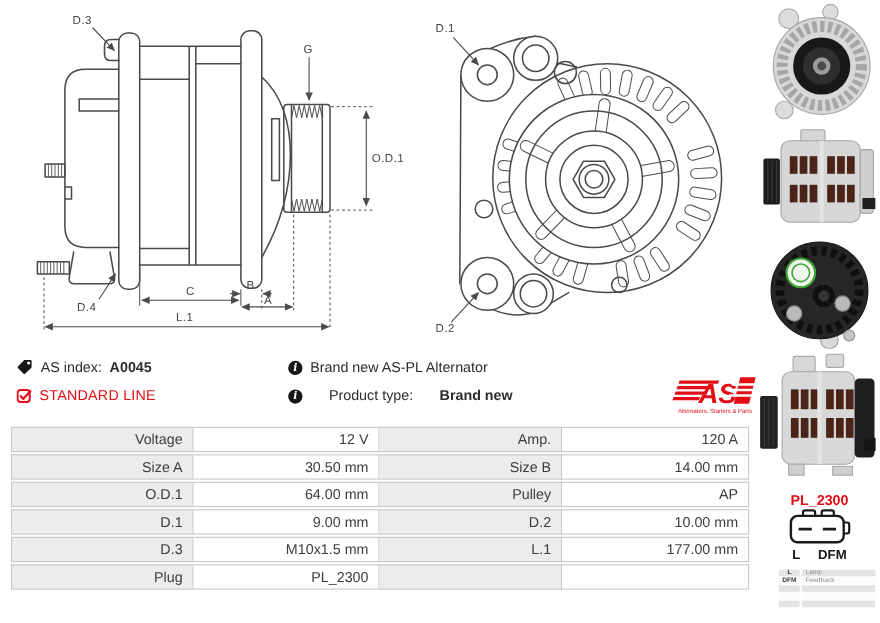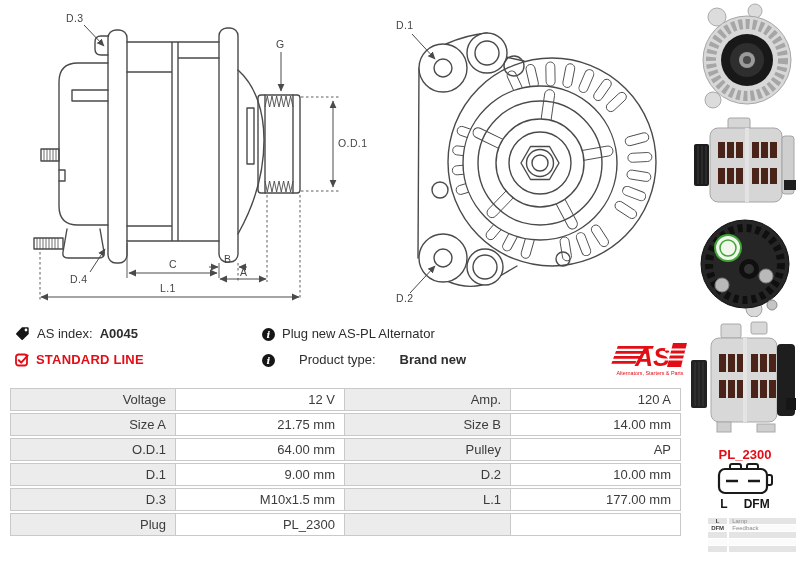--- a/index.html
+++ b/index.html
@@ -13,21 +13,21 @@
   .lnf  { fill:#fff; stroke:#4a4a4a; stroke-width:1.4; stroke-linejoin:round; }
   .thin { fill:none; stroke:#4a4a4a; stroke-width:.9; }
   .dim  { stroke:#4a4a4a; stroke-width:1; fill:none; }
   .dot  { stroke:#4a4a4a; stroke-width:.9; fill:none; stroke-dasharray:2.5 2.5; }
   .hatch{ stroke:#4a4a4a; stroke-width:.8; }
   .dlab { font:10.5px "Liberation Sans",sans-serif; fill:#454545; letter-spacing:.4px; }
   
   .info-item { position:absolute; display:flex; align-items:flex-end; gap:7px; font-size:13px; white-space:nowrap; }
   .info-item b { font-weight:bold; }
   .red  { color:#e30d16; }
-  .standard { font-weight:bold; letter-spacing:.2px; }
+  .standard { font-weight:normal; letter-spacing:.2px; }
   .info-ico { width:13px; height:13px; border-radius:50%; background:#161616; color:#fff;
               display:inline-flex; align-items:center; justify-content:center; flex:0 0 13px; }
   .info-ico::after { content:"i"; font:italic bold 10px "DejaVu Serif", serif; line-height:1; }
   
   .spec { position:absolute; left:10px; top:386px; width:671px; border-collapse:separate; border-spacing:0 2px;
           font-size:13px; color:#3c3c3c; table-layout:fixed; }
   .spec td { border:1px solid #c9c9c9; height:21px; padding:0 9px 0 4px; text-align:right; overflow:hidden; }
   .spec td + td { border-left:0;text-align:right; }
   .spec td.lab { background:#ececec; }
   .spec td.val { background:#fff; }
@@ -170,21 +170,21 @@
     <svg width="15" height="15" viewBox="0 0 15 15">
       <path d="M7,1.3 L12.8,1.3 Q13.7,1.3 13.7,2.2 L13.7,8 L7.8,13.7 Q7.2,14.3 6.5,13.7 L1.3,8.5 Q0.7,7.9 1.3,7.2 Z" fill="#161616"></path>
       <circle cx="11" cy="4" r="1.4" fill="#fff"></circle>
     </svg>
     <span>AS index:</span>
     <b>A0045</b>
   </div>
 
   <div class="info-item" style="left:262px; top:326px;">
     <span class="info-ico"></span>
-    <span>Plug new AS-PL Alternator</span>
+    <span>Brand new AS-PL Alternator</span>
   </div>
 
 
   <div class="info-item red standard" style="left:15px; top:352px;">
     <svg width="14" height="14" viewBox="0 0 14 14">
       <rect x="1" y="1.5" width="11" height="11" rx="2.5" fill="none" stroke="#e30d16" stroke-width="1.8"></rect>
       <path d="M3.8,7.2 L6.2,9.6 L12.6,2.6" fill="none" stroke="#e30d16" stroke-width="2" stroke-linecap="round" stroke-linejoin="round"></path>
     </svg>
     <span>STANDARD LINE</span>
   </div>
@@ -217,21 +217,21 @@
       </colgroup>
     <tbody>
       <tr>
         <td class="lab">Voltage</td>
         <td class="val">12 V</td>
         <td class="lab">Amp.</td>
         <td class="val">120 A</td>
       </tr>
       <tr>
         <td class="lab">Size A</td>
-        <td class="val">21.75 mm</td>
+        <td class="val">30.50 mm</td>
         <td class="lab">Size B</td>
         <td class="val">14.00 mm</td>
       </tr>
       <tr>
         <td class="lab">O.D.1</td>
         <td class="val">64.00 mm</td>
         <td class="lab">Pulley</td>
         <td class="val">AP</td>
       </tr>
       <tr>

